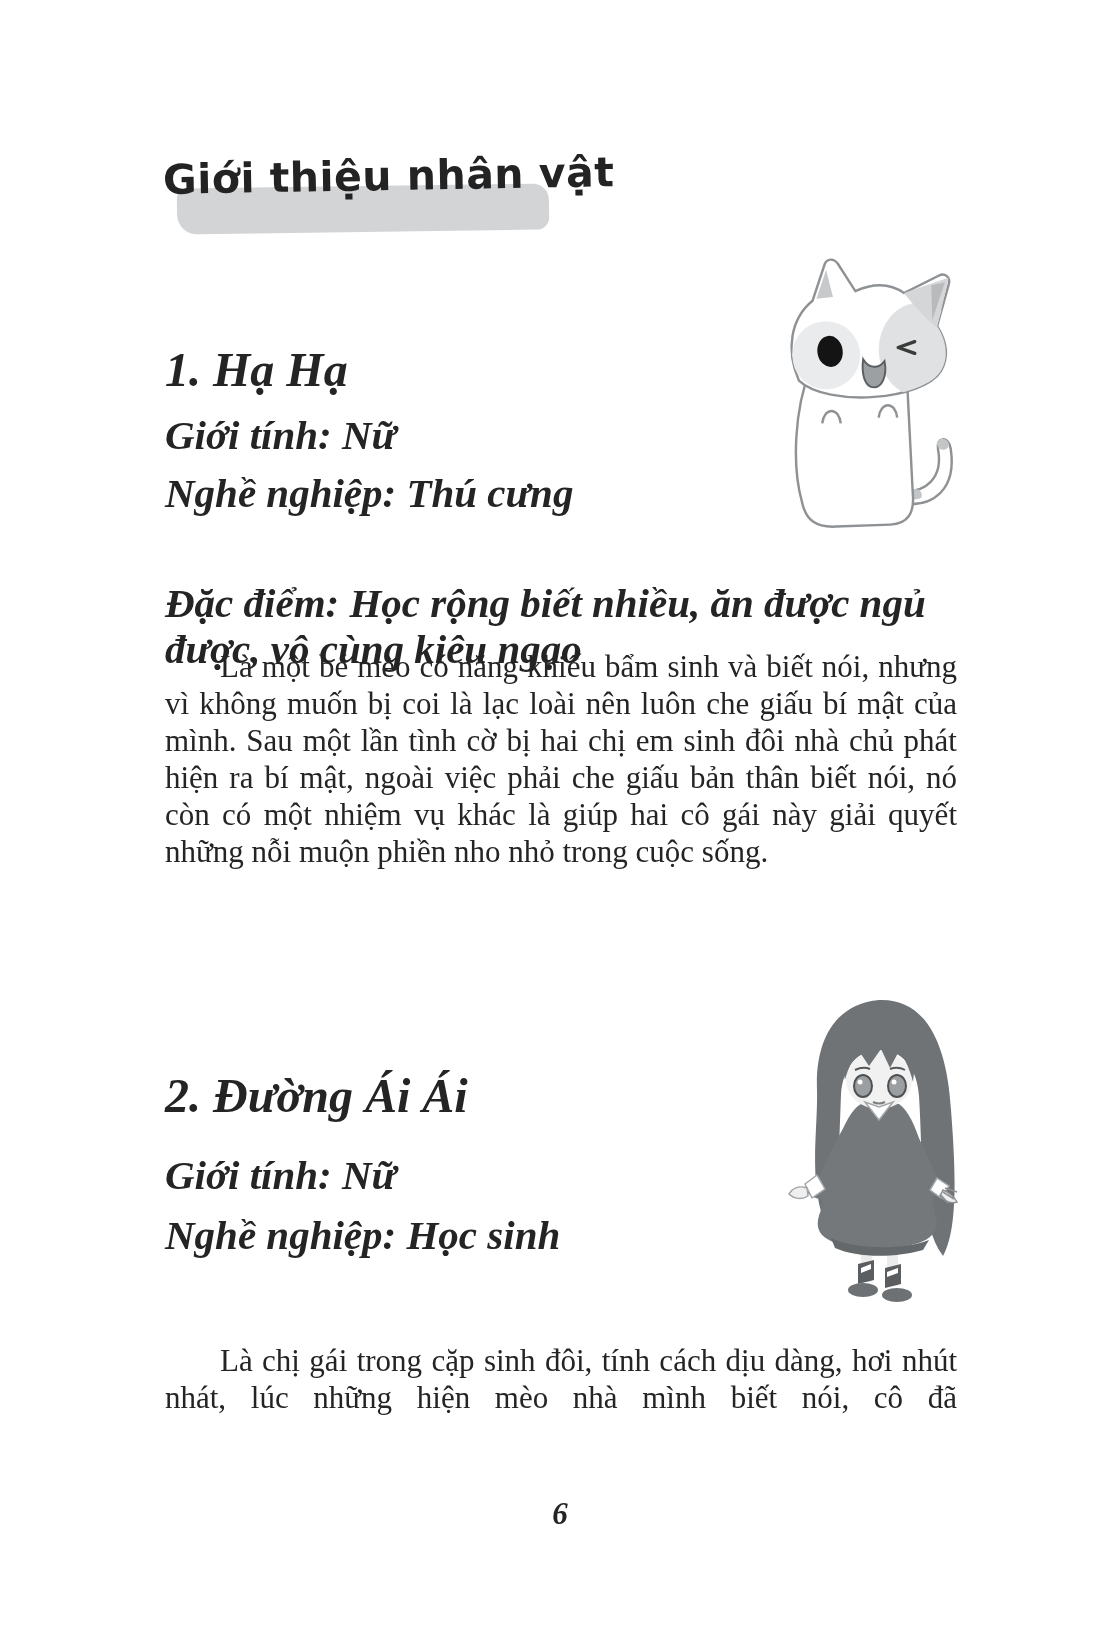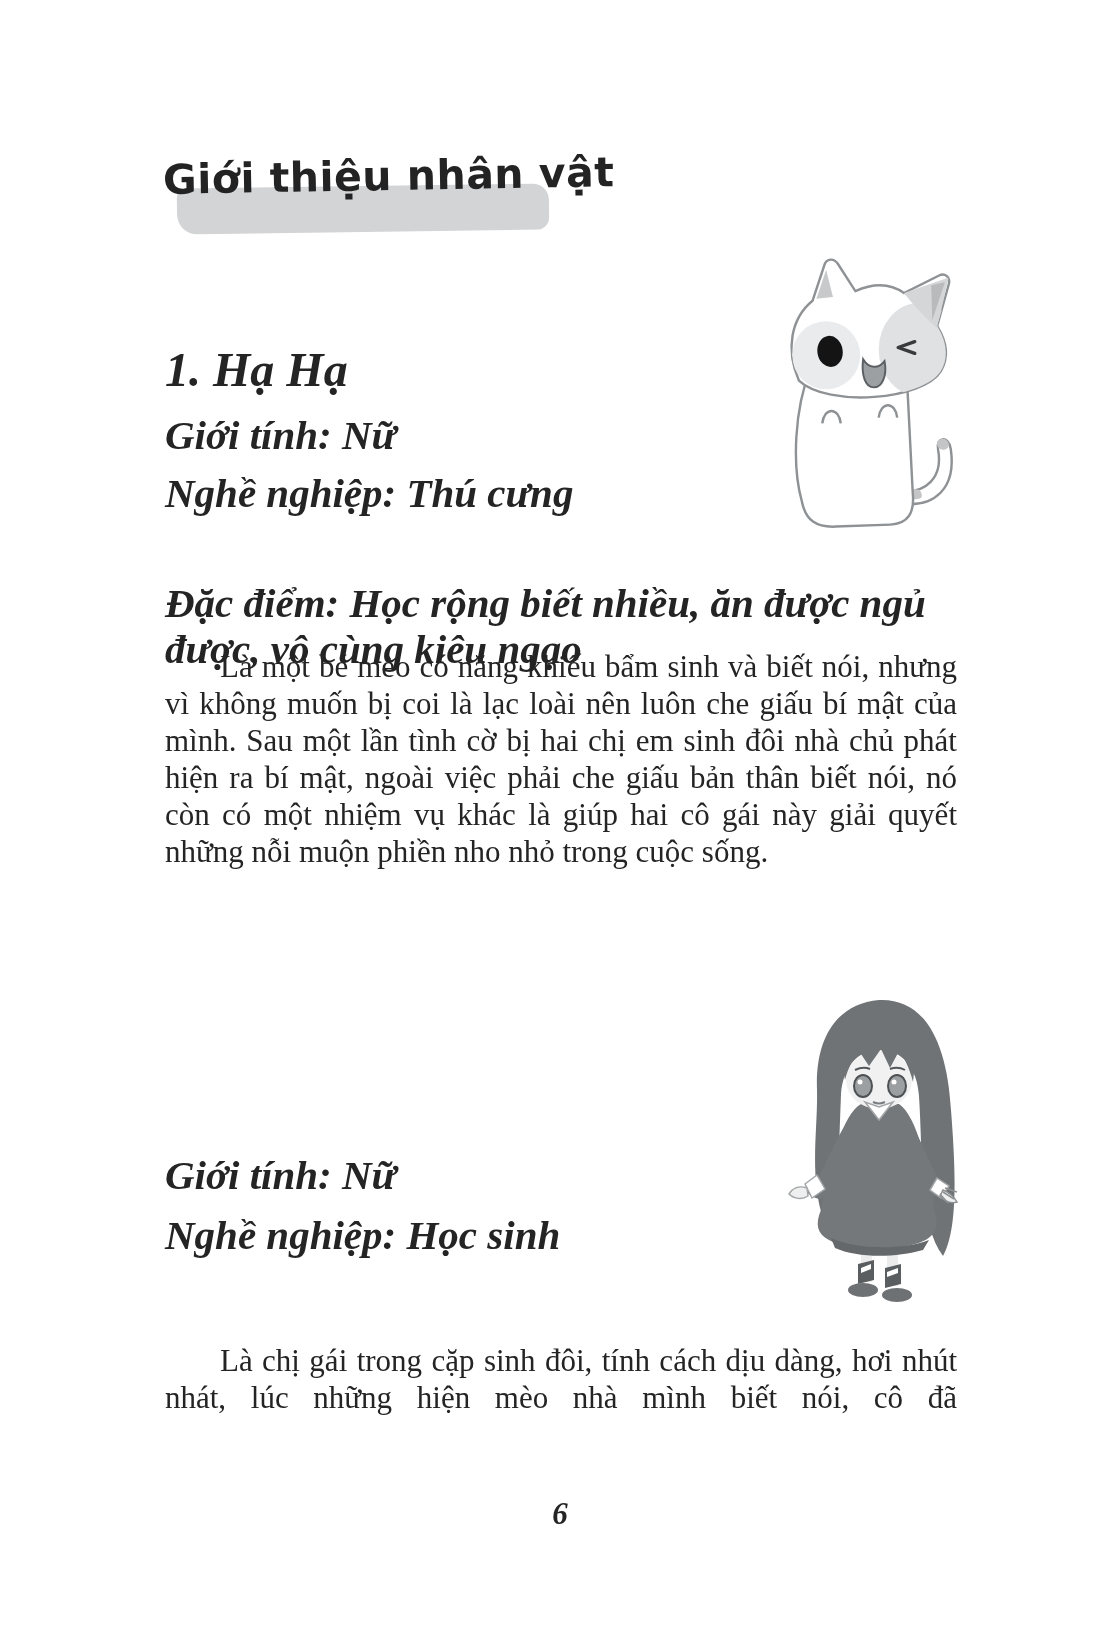--- a/index.html
+++ b/index.html
@@ -151,19 +151,20 @@
 
     <ellipse cx="76" cy="88" rx="9" ry="11" fill="#9b9fa2" stroke="#4e5154" stroke-width="2"></ellipse>
     <ellipse cx="110" cy="88" rx="9" ry="11" fill="#9b9fa2" stroke="#4e5154" stroke-width="2"></ellipse>
     <circle cx="73" cy="84" r="2.5" fill="#ffffff"></circle>
     <circle cx="107" cy="84" r="2.5" fill="#ffffff"></circle>
     <path d="M68,72 q8,-4 15,-1 M103,71 q8,-3 15,1" fill="none" stroke="#55585b" stroke-width="2"></path>
 
     <path d="M86,104 q6,3 12,0" fill="none" stroke="#7c7f82" stroke-width="2"></path>
   </svg>
 
+  <div class="char-heading" style="top:1068px">2. Đường Ái Ái</div>
   <div class="meta-line" style="top:1152px">Giới tính: Nữ</div>
   <div class="meta-line" style="top:1212px">Nghề nghiệp: Học sinh</div>
   <div class="body-par last-justified" style="top:1342px">Là chị gái trong cặp sinh đôi, tính cách dịu dàng, hơi nhút nhát, lúc những hiện mèo nhà mình biết nói, cô đã</div>
 
   <div class="page-number">6</div>
 
 </div>
 
 </body></html>

